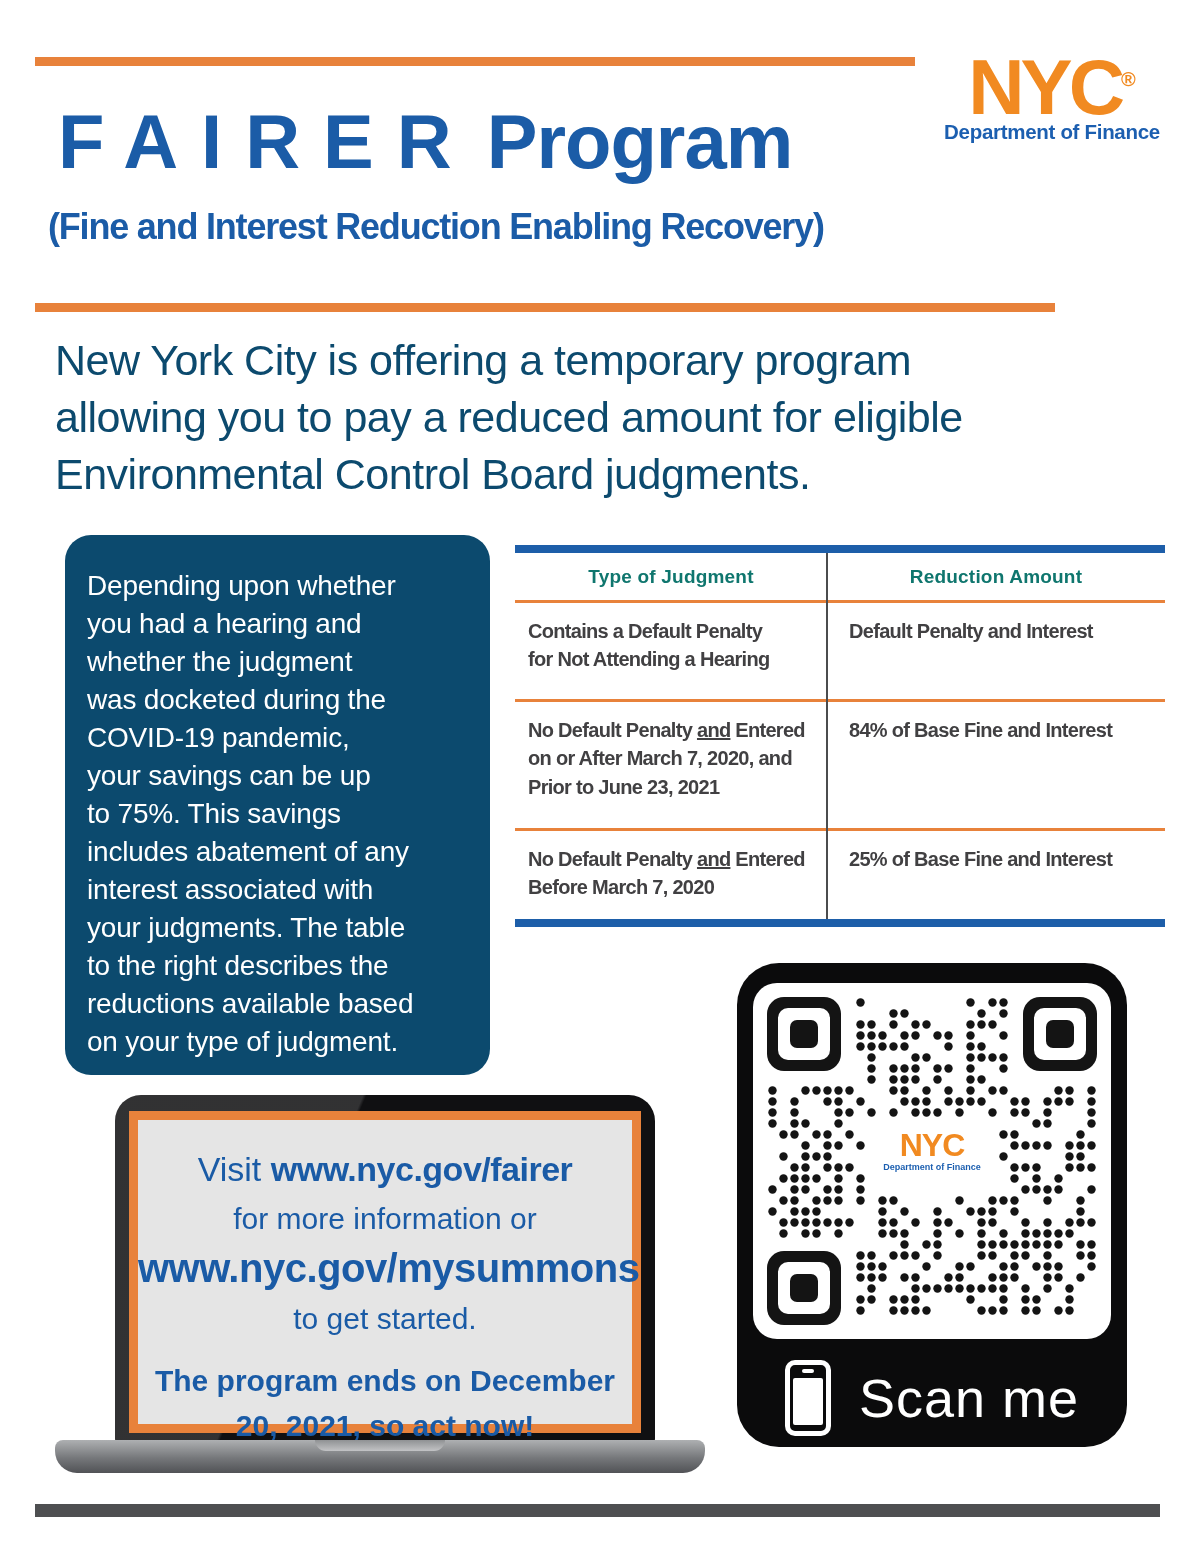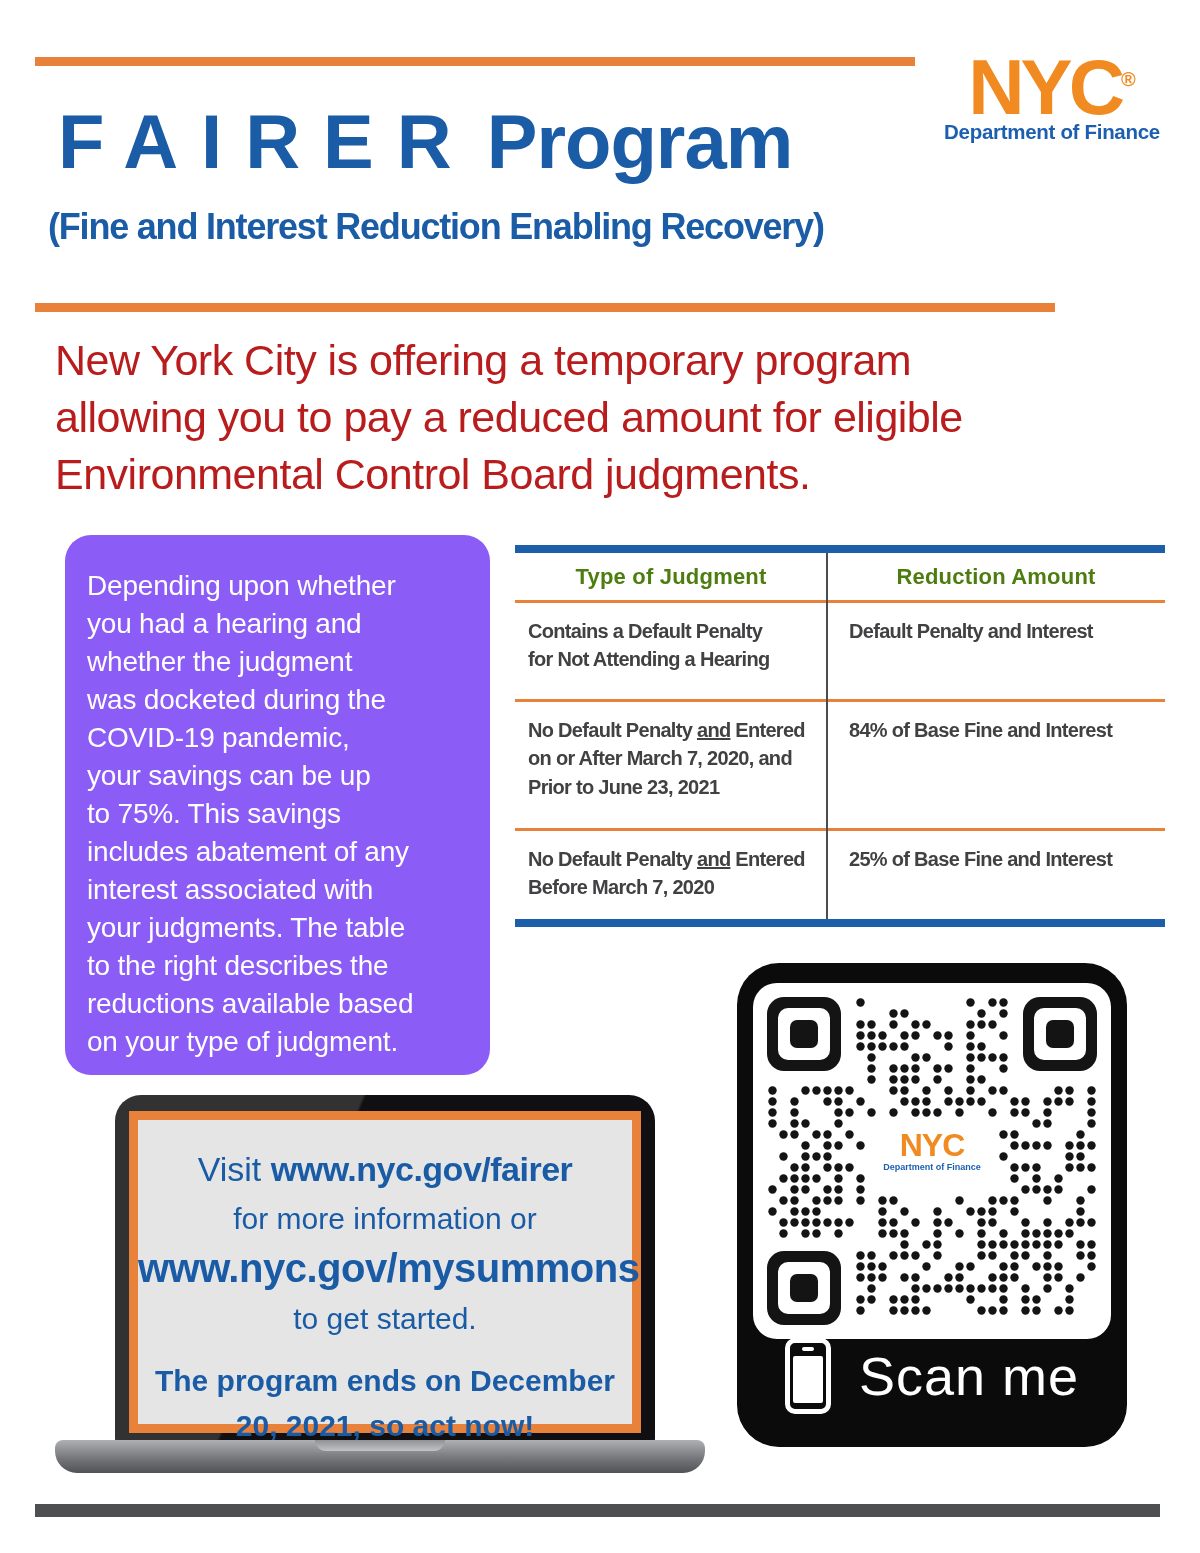--- a/index.html
+++ b/index.html
@@ -19,34 +19,34 @@
   .brand-dept{font-size:20.5px;font-weight:bold;color:#1C5FB0;margin-top:-6px;letter-spacing:-0.3px;white-space:nowrap;}
 
   
   .title{position:absolute;left:58px;top:104px;margin:0;font-size:76px;font-weight:bold;
          color:#1B5CA7;line-height:1;white-space:nowrap;}
   .title .fairer{letter-spacing:23px;}
   .title .prog{margin-left:12px;letter-spacing:-1px;}
   .subtitle{position:absolute;left:36px;top:194px;margin:12px;font-size:36px;font-weight:bold;
             color:#1B5CA7;letter-spacing:-1.2px;white-space:nowrap;}
 
-  .intro{position:absolute;left:55px;top:332px;margin:0;font-size:43px;color:#b91c1c;
+  .intro{position:absolute;left:55px;top:332px;margin:0;font-size:43px;color:#0c4a6e;
          line-height:1.33;white-space:pre;letter-spacing:-0.5px;}
 
   
   .info-box{position:absolute;left:65px;top:535px;width:425px;height:540px;
-            background:#8b5cf6;border-radius:26px;box-sizing:border-box;}
+            background:#0c4a6e;border-radius:26px;box-sizing:border-box;}
   .info-text{margin:0;padding:32px 0 0 22px;color:#ffffff;font-size:28px;line-height:38px;
              white-space:pre;letter-spacing:-0.2px;}
 
   
   .judgment-table{position:absolute;left:515px;top:545px;width:650px;}
   .t-bar{height:8px;background:#1D5EA9;}
   .t-header{display:flex;align-items:center;height:47px;}
-  .t-hcell{font-size:22px;font-weight:bold;color:#4d7c0f;text-align:center;letter-spacing:0.2px;}
+  .t-hcell{font-size:19px;font-weight:bold;color:#0f766e;text-align:center;letter-spacing:0.2px;}
   .t-hcell.left{width:312px;}
   .t-hcell.right{width:338px;}
   .t-orange{height:3px;background:#E8823B;}
   .t-row{display:flex;}
   .t-row.row0{min-height:96px;}
   .t-row.row1{min-height:126px;}
   .t-row.row2{min-height:88px;}
   .t-cell{font-size:20px;font-weight:bold;color:#414042;line-height:1.42;
           white-space:pre;letter-spacing:-0.7px;box-sizing:border-box;}
   .t-cell.c-left{width:312px;padding:14px 0 17px 13px;}
@@ -55,21 +55,21 @@
   .t-vline{position:absolute;left:311px;top:8px;bottom:8px;width:2px;background:#4B4C4E;}
 
   
   .qr-card{position:absolute;left:737px;top:963px;width:390px;height:484px;
            background:#0B0B0C;border-radius:42px;}
   .qr-white{position:absolute;left:16px;top:20px;width:358px;height:356px;
             background:#ffffff;border-radius:24px;overflow:hidden;}
   .qr-logo{position:absolute;left:0;right:0;top:146px;text-align:center;}
   .qr-logo-nyc{font-size:32px;font-weight:bold;color:#F18A21;letter-spacing:-1px;line-height:1;}
   .qr-logo-dept{font-size:9px;font-weight:bold;color:#1C5FB0;margin-top:1px;}
-  .qr-footer{position:absolute;left:0;right:0;top:364px;height:98px;display:flex;
+  .qr-footer{position:absolute;left:0;right:0;top:386px;height:98px;display:flex;
              align-items:center;justify-content:center;gap:28px;}
   .phone{position:relative;width:36px;height:66px;border:5px solid #ffffff;border-radius:10px;
          background:#0B0B0C;box-sizing:content-box;}
   .phone-speaker{position:absolute;left:50%;top:4px;transform:translateX(-50%);
                  width:12px;height:4px;background:#ffffff;border-radius:2px;}
   .phone-screen{position:absolute;left:3px;right:3px;top:13px;bottom:6px;background:#ffffff;border-radius:2px;}
   .scan-label{color:#ffffff;font-size:54px;letter-spacing:1px;}
 
   
   .laptop{position:absolute;left:55px;top:1092px;width:650px;height:388px;}

